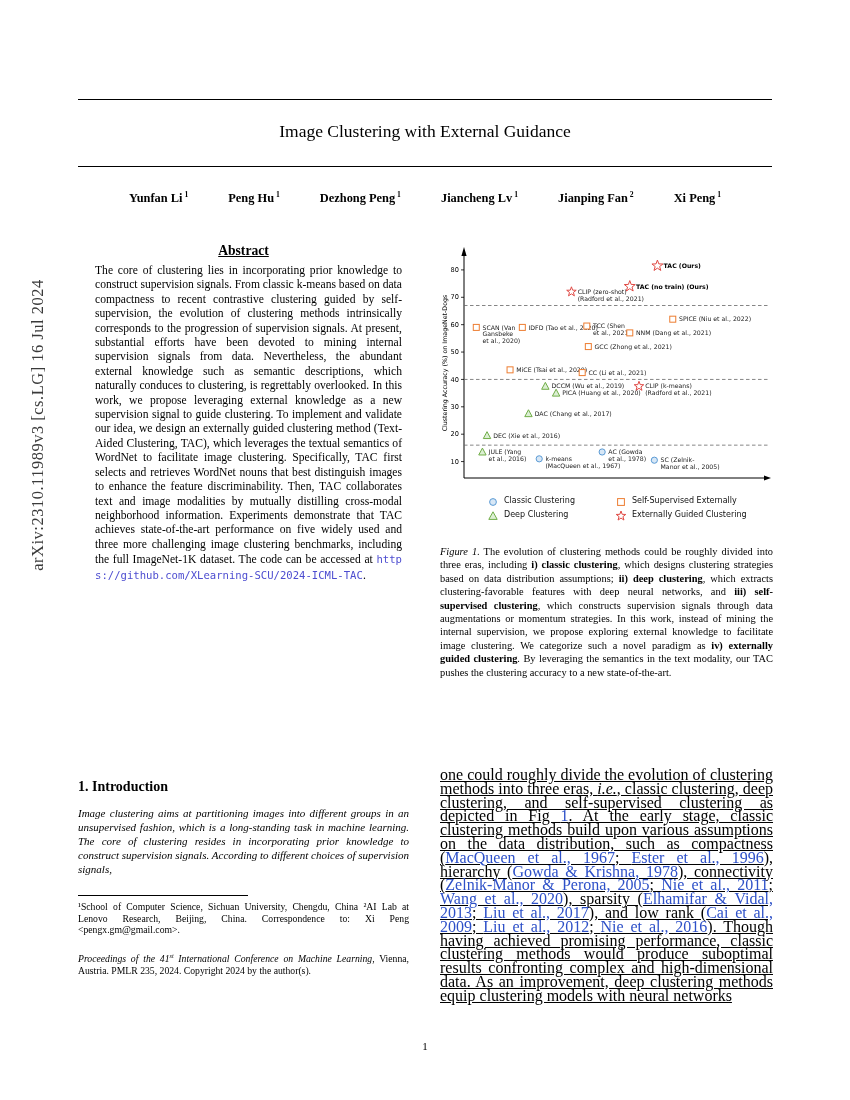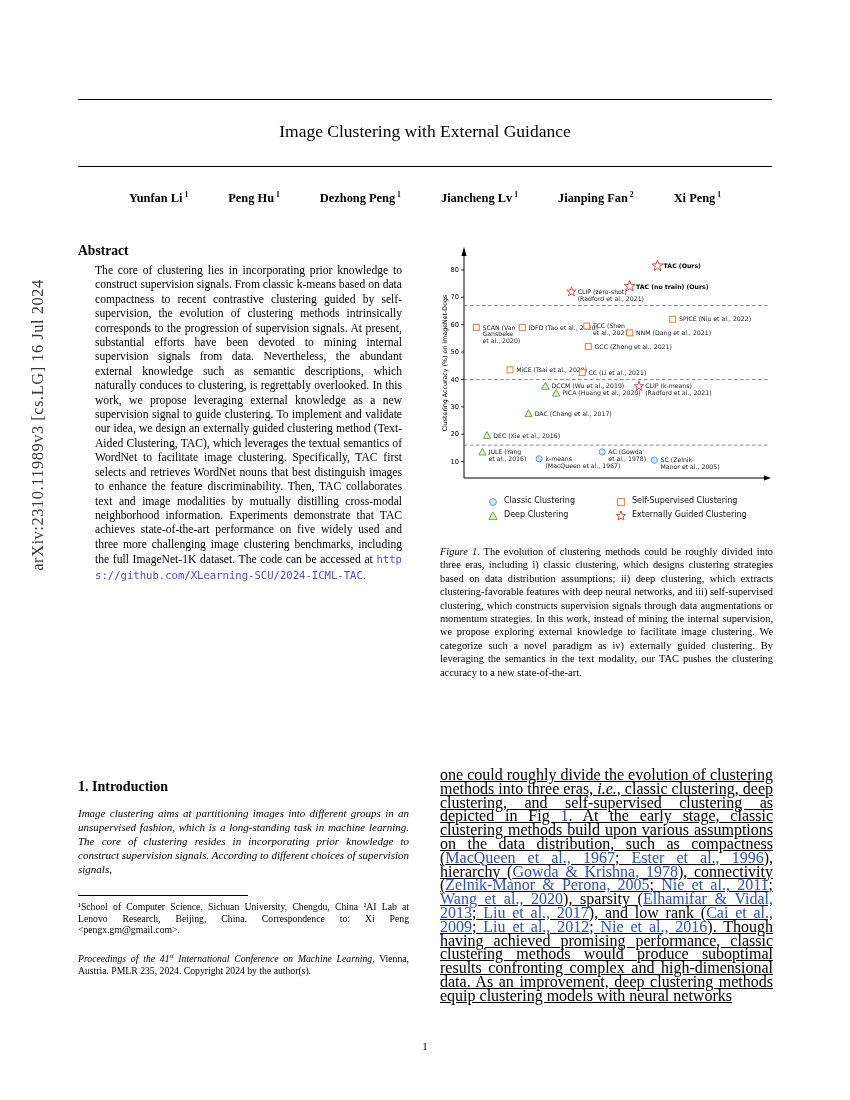--- a/index.html
+++ b/index.html
@@ -13,22 +13,22 @@
   #rule-bottom { top:166px; }
   #paper-title { position:absolute; left:78px; top:121px; width:694px; text-align:center;
     font-size:17.5px; font-weight:normal; }
   #author-list { position:absolute; left:78px; top:191px; width:694px; text-align:center;
     font-size:12.4px; font-weight:bold; }
   #author-list .author { margin:0 20px; white-space:nowrap; }
   sup { font-size:0.62em; vertical-align:super; line-height:0; }
   #arxiv-stamp { position:absolute; left:38px; top:425px; transform:translate(-50%,-50%) rotate(-90deg);
     white-space:nowrap; font-size:16.5px; color:#3a3a3a; letter-spacing:0.5px; }
   
-  #abstract-heading { position:absolute; left:78px; top:243px; width:331px; text-align:left;
-    font-size:13.6px; font-weight:bold; }
+  #abstract-heading { position:absolute; left:78px; top:243px; width:331px; text-align:center;
+    font-size:13.6px; font-weight:bold;text-decoration:underline; }
   #abstract-text { position:absolute; left:95px; top:264px; width:307px;
     font-size:11.6px; line-height:14.4px; text-align:justify; }
   #introduction-heading { position:absolute; left:78px; top:779px; width:331px;
     font-size:14px; font-weight:bold; }
   #introduction-paragraph { position:absolute; left:78px; top:806px; width:331px;
     font-size:11px; line-height:14.1px; text-align:justify;font-style:italic; }
   #footnote-rule { position:absolute; left:78px; top:895px; width:170px; border-top:1px solid #000; }
   #affiliation-footnote { position:absolute; left:78px; top:901px; width:331px;
     font-size:9.7px; line-height:11.5px; text-align:justify; }
   #proceedings-note { position:absolute; left:78px; top:953px; width:331px;
@@ -38,21 +38,21 @@
   #figure1-legend { display:grid; grid-template-columns:128px auto; row-gap:2px;
     padding-left:46px; margin-top:2px;
     font-family:"DejaVu Sans","Liberation Sans",sans-serif; font-size:8px; color:#111; }
   .legend-item { display:flex; gap:4px; }
   #figure1-caption { position:absolute; left:440px; top:545px; width:333px;
     font-size:10.4px; line-height:13.4px; text-align:justify; }
   #right-column-paragraph { position:absolute; left:440px; top:768px; width:333px;
     font-size:16px; line-height:13.8px; text-align:justify;text-decoration:underline; }
   #page-number { position:absolute; left:0; top:1040px; width:850px; text-align:center; font-size:11px; }
   
-  .b { font-weight:normal; }
+  .b { font-weight:bold; }
   .i { font-style:italic;margin-top:32px; }
   .cite { color:var(--cite,#2d50c8); }
   .mono-link { color:var(--url,#4d4dd0); font-family:"DejaVu Sans Mono","Liberation Mono",monospace;
     font-size:10.6px; word-break:break-all; text-decoration:none; }
   
   #chart-svg text { font-family:"DejaVu Sans","Liberation Sans",sans-serif; }
   .tick-label { font-size:6.6px; fill:#000; }
   .ylabel { font-size:6.3px; fill:#000; }
   .pt-label { font-size:6.2px; fill:#1a1a1a; }
   .pt-bold { font-weight:bold; fill:#000; }
@@ -160,21 +160,21 @@
         <div class="legend-item">
           <svg width="14" height="12" viewBox="0 0 14 12">
             <circle cx="7" cy="6" r="3.4" fill="#d7e7f6" stroke="#5b9bd5" stroke-width="1"></circle>
           </svg>
           <span>Classic Clustering</span>
         </div>
         <div class="legend-item">
           <svg width="14" height="12" viewBox="0 0 14 12">
             <rect x="3.6" y="2.6" width="6.8" height="6.8" fill="#ffffff" stroke="#ed7d31" stroke-width="1"></rect>
           </svg>
-          <span>Self-Supervised Clustering</span>
+          <span>Self-Supervised Externally</span>
         </div>
         <div class="legend-item">
           <svg width="14" height="12" viewBox="0 0 14 12">
             <polygon points="7,1.8 11.2,9.4 2.8,9.4" fill="#dcefd4" stroke="#70ad47" stroke-width="1"></polygon>
           </svg>
           <span>Deep Clustering</span>
         </div>
         <div class="legend-item">
           <svg width="14" height="12" viewBox="0 0 14 12">
             <path d="M7.00,1.00L8.20,4.34L11.76,4.45L8.95,6.63L9.94,10.05L7.00,8.05L4.06,10.05L5.05,6.63L2.24,4.45L5.80,4.34Z" fill="#ffffff" stroke="#e04a45" stroke-width="1"></path>

